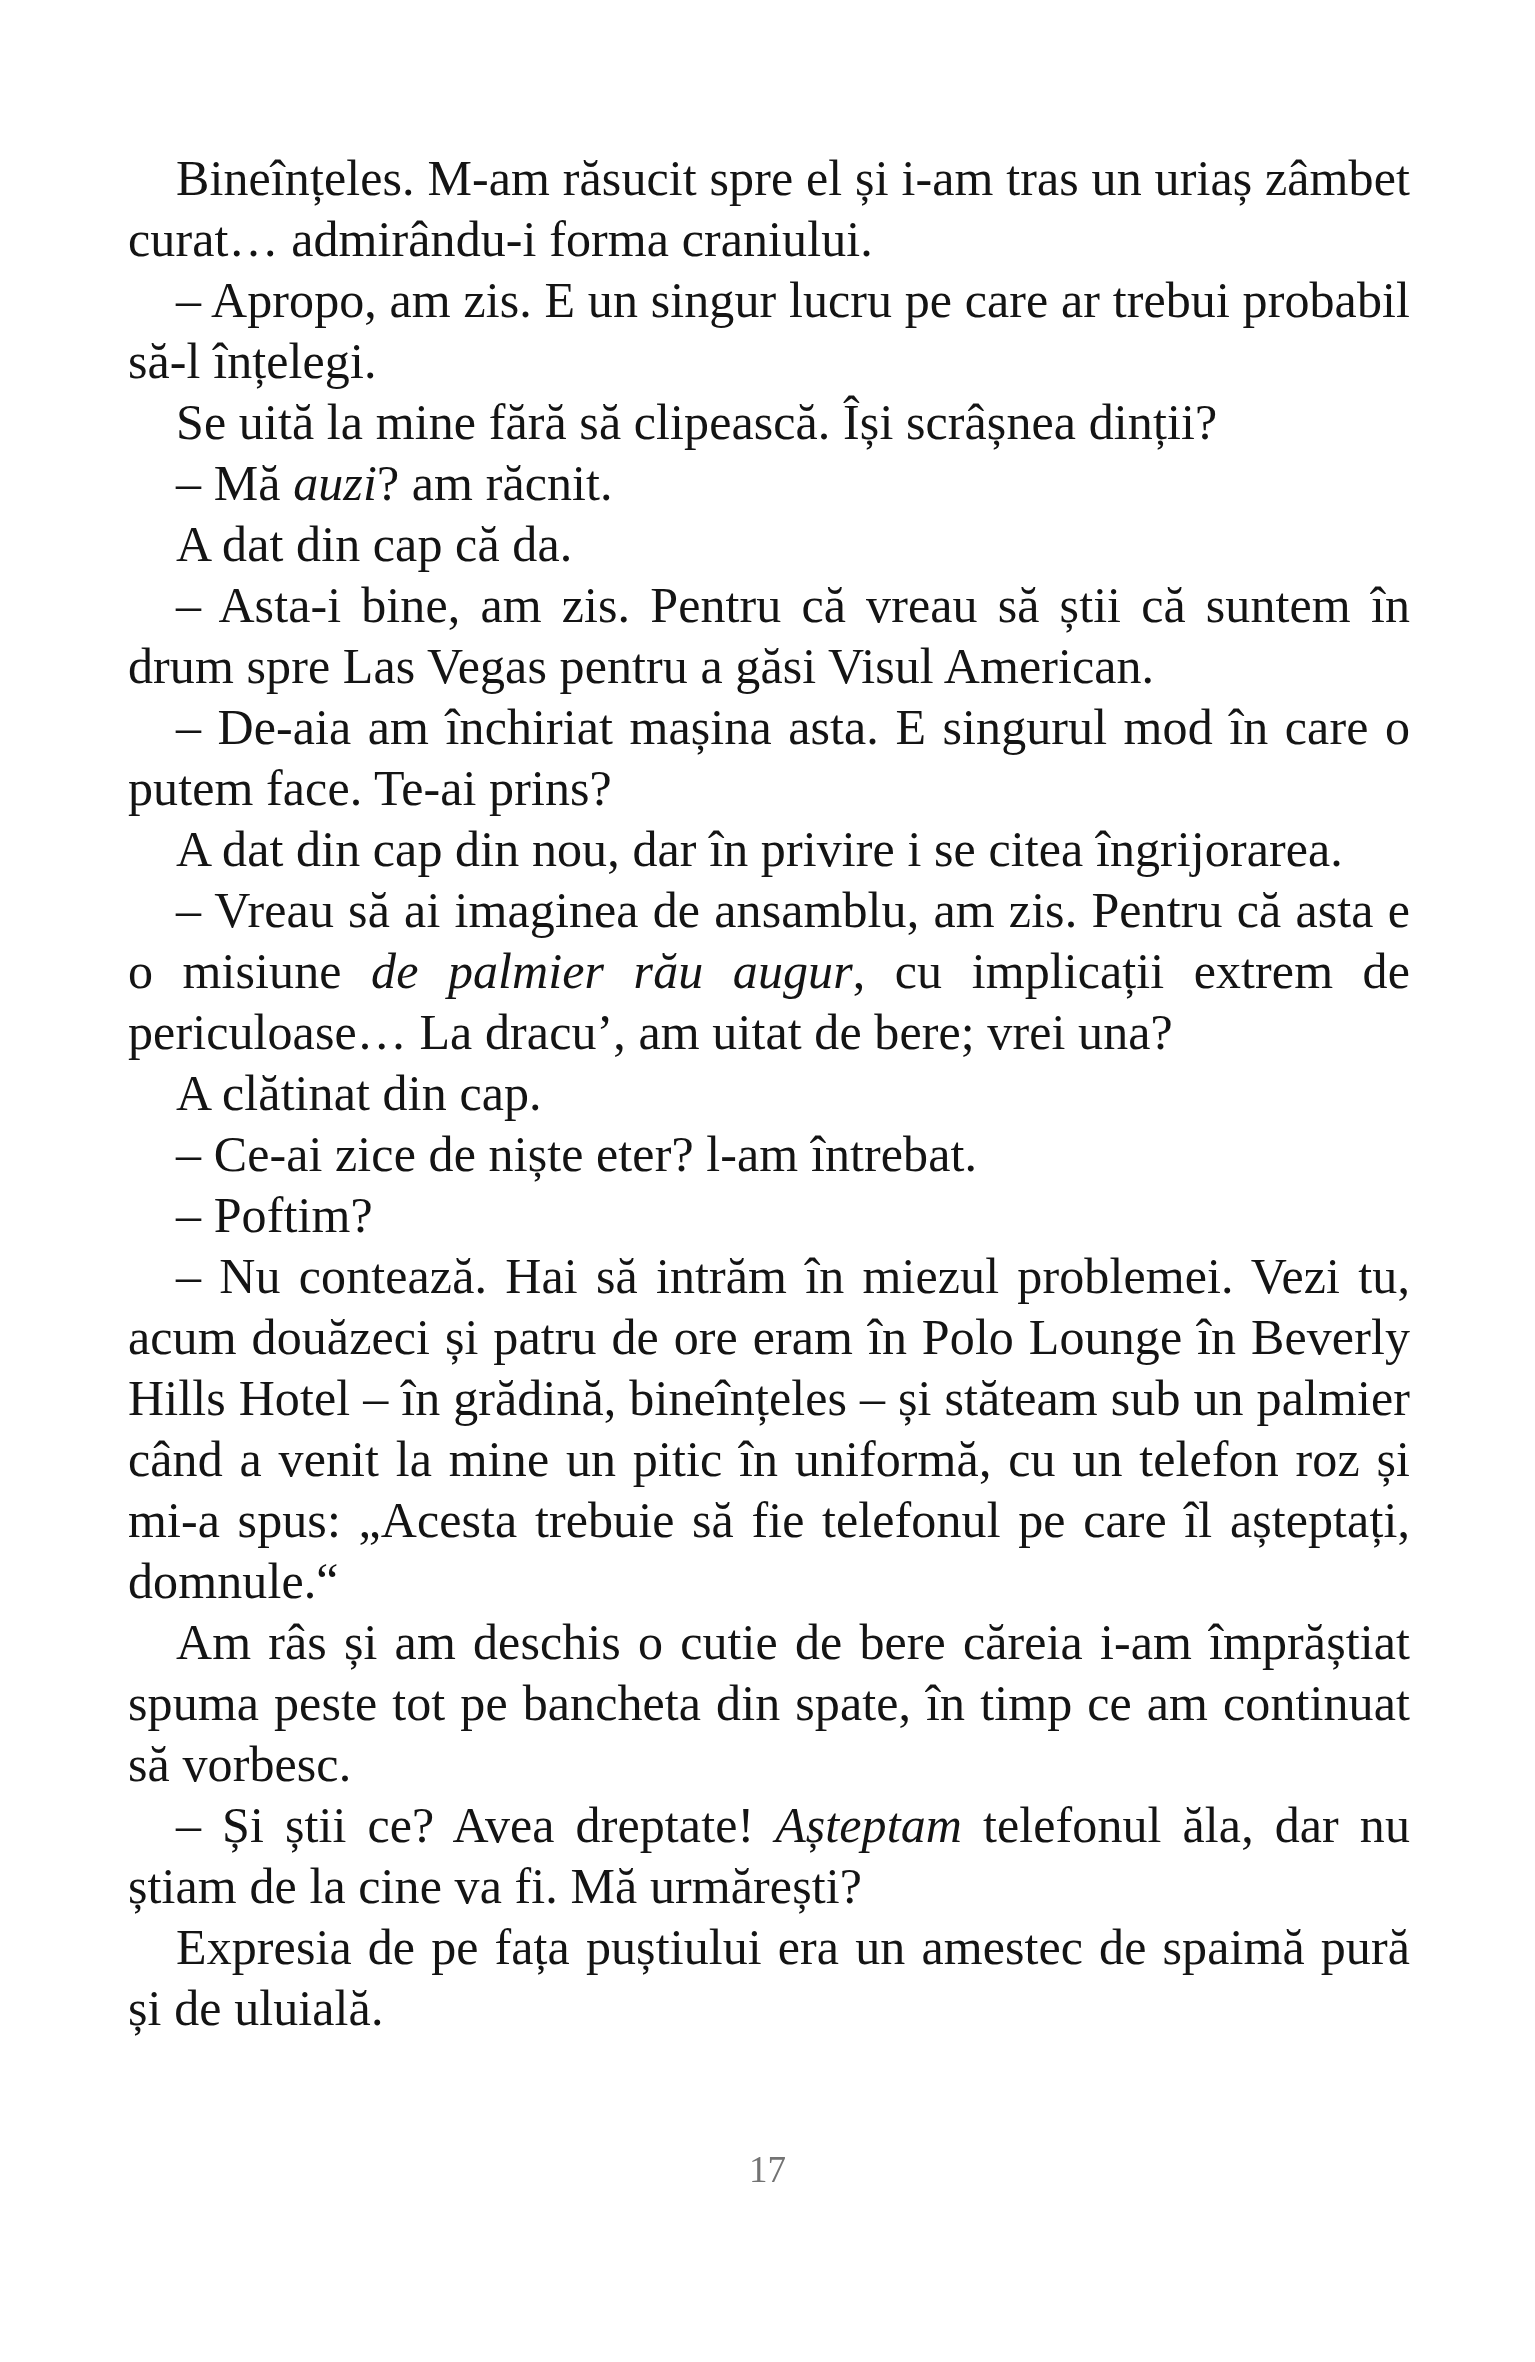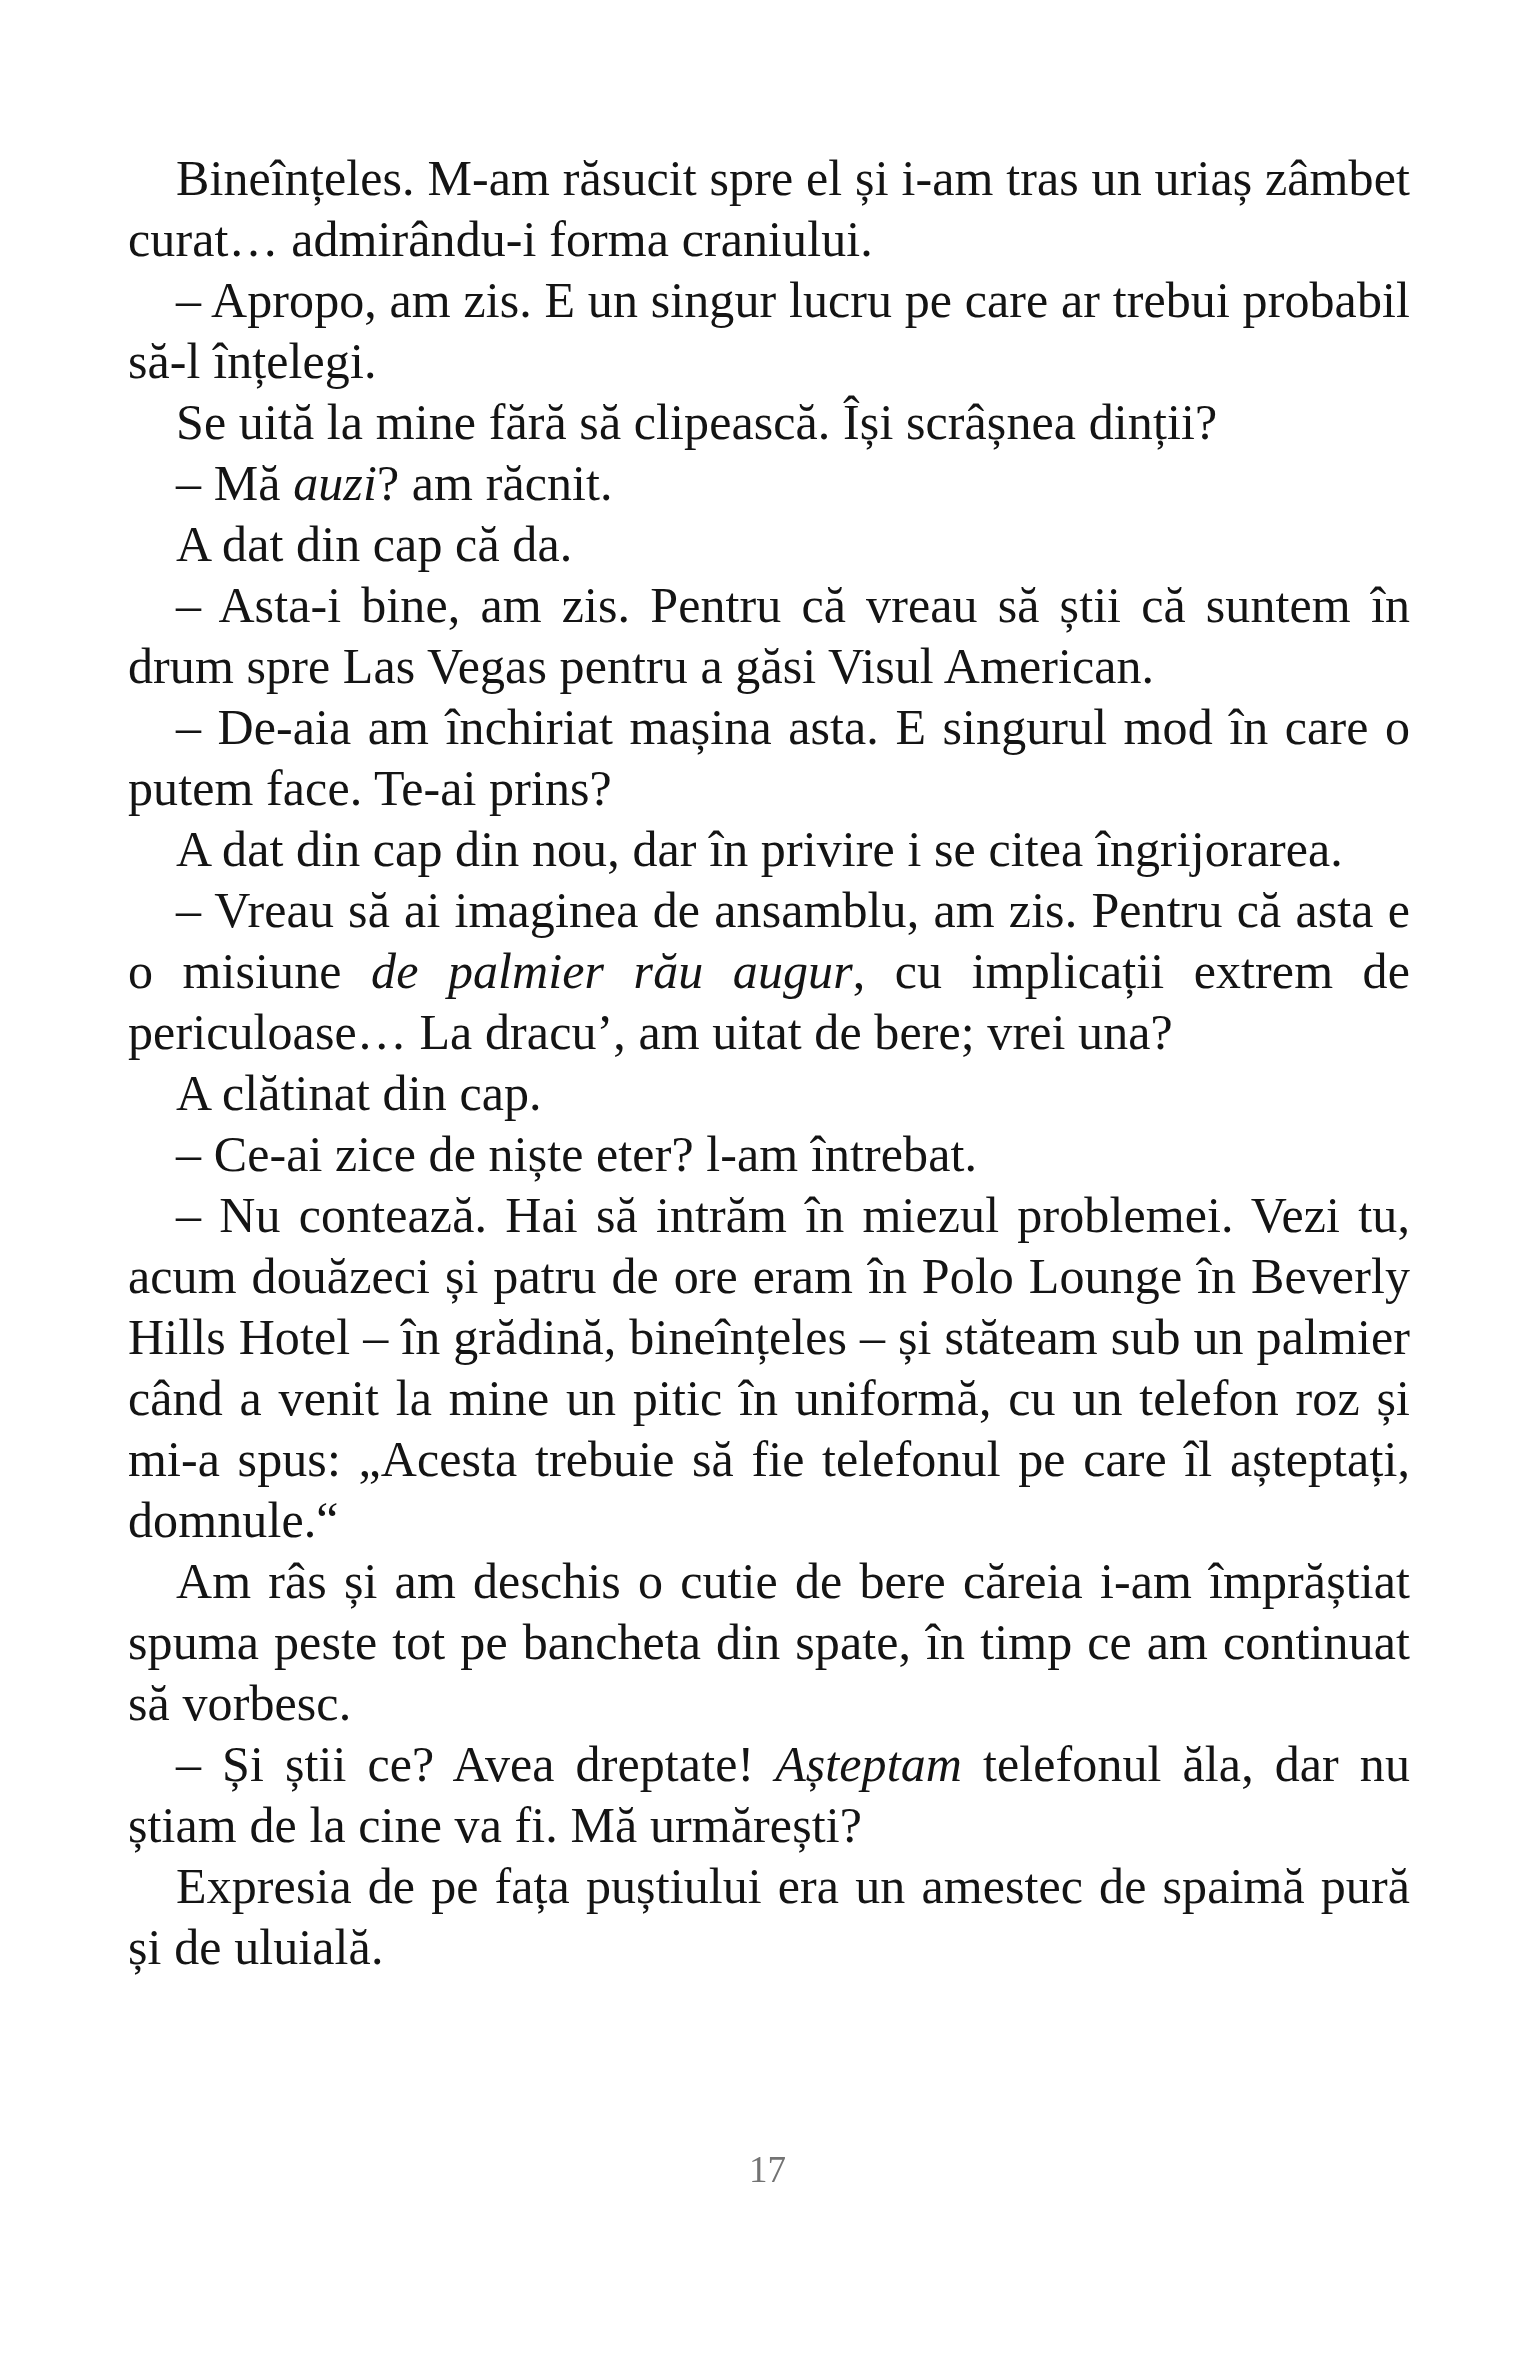--- a/index.html
+++ b/index.html
@@ -55,19 +55,20 @@
       <p><span>– Apropo, am zis. E un singur lucru pe care ar trebui probabil să-l înțelegi.</span></p>
       <p><span>Se uită la mine fără să clipească. Își scrâșnea dinții?</span></p>
       <p><span>– Mă </span><em>auzi</em><span>? am răcnit.</span></p>
       <p><span>A dat din cap că da.</span></p>
       <p><span>– Asta-i bine, am zis. Pentru că vreau să știi că suntem în drum spre Las Vegas pentru a găsi Visul American.</span></p>
       <p><span>– De-aia am închiriat mașina asta. E singurul mod în care o putem face. Te-ai prins?</span></p>
       <p><span>A dat din cap din nou, dar în privire i se citea îngrijorarea.</span></p>
       <p><span>– Vreau să ai imaginea de ansamblu, am zis. Pentru că asta e o misiune </span><em>de palmier rău augur</em><span>, cu implicații extrem de periculoase… La dracu’, am uitat de bere; vrei una?</span></p>
       <p><span>A clătinat din cap.</span></p>
       <p><span>– Ce-ai zice de niște eter? l-am întrebat.</span></p>
+      <p><span>– Poftim?</span></p>
       <p><span>– Nu contează. Hai să intrăm în miezul problemei. Vezi tu, acum douăzeci și patru de ore eram în Polo Lounge în Beverly Hills Hotel – în grădină, bineînțeles – și stăteam sub un palmier când a venit la mine un pitic în uniformă, cu un telefon roz și mi-a spus: „Acesta trebuie să fie telefonul pe care îl așteptați, domnule.“</span></p>
       <p><span>Am râs și am deschis o cutie de bere căreia i-am împrăștiat spuma peste tot pe bancheta din spate, în timp ce am continuat să vorbesc.</span></p>
       <p><span>– Și știi ce? Avea dreptate! </span><em>Așteptam</em><span> telefonul ăla, dar nu știam de la cine va fi. Mă urmărești?</span></p>
       <p><span>Expresia de pe fața puștiului era un amestec de spaimă pură și de uluială.</span></p>
     </div>
   <div class="folio">17</div>
 </main>
 
 </body></html>

